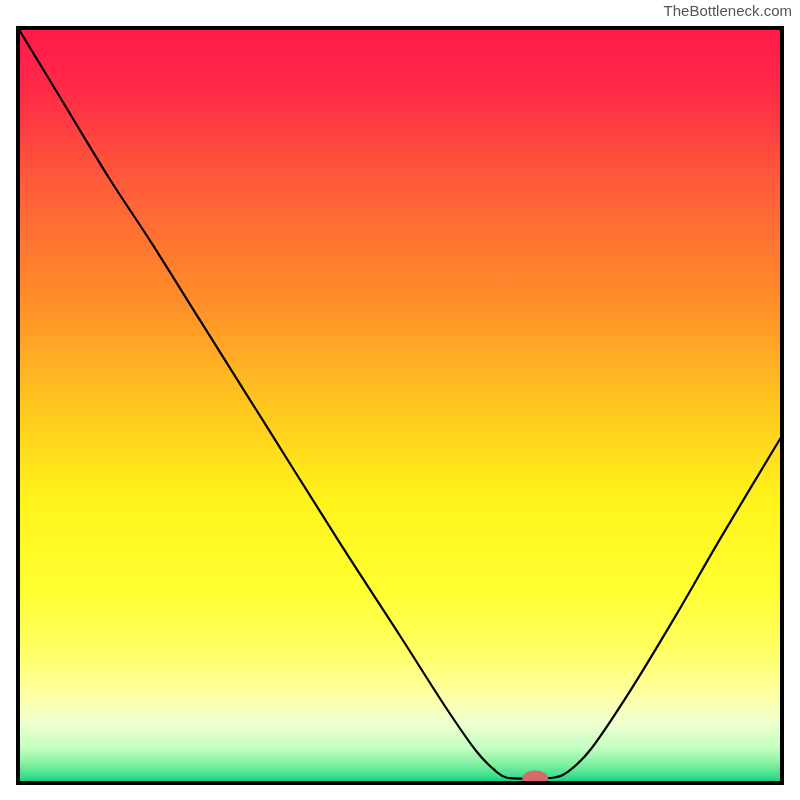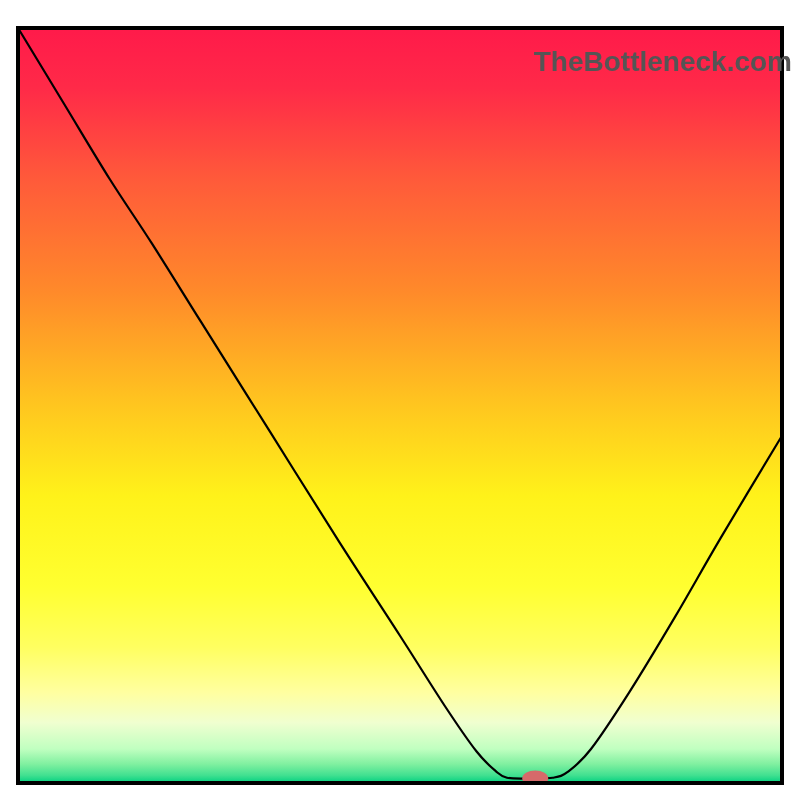--- a/index.html
+++ b/index.html
@@ -11,26 +11,25 @@
   .chart-container {
     width: 800px;
     height: 800px;
     position: relative;
     overflow: hidden;
   }
   .watermark {
     position: absolute;
     top: 2px;
     right: 8px;
-    font-size: 28px;
-    font-weight: bold;
+    font-size: 15px;
+    font-weight: normal;
     color: #555;
     z-index: 10;
     font-family: Arial, sans-serif;
-    margin-top: 44px;
   }
   svg {
     display: block;
     position: absolute;
     top: 0;
     left: 0;
   }
 </style>
 </head>
 <body>

